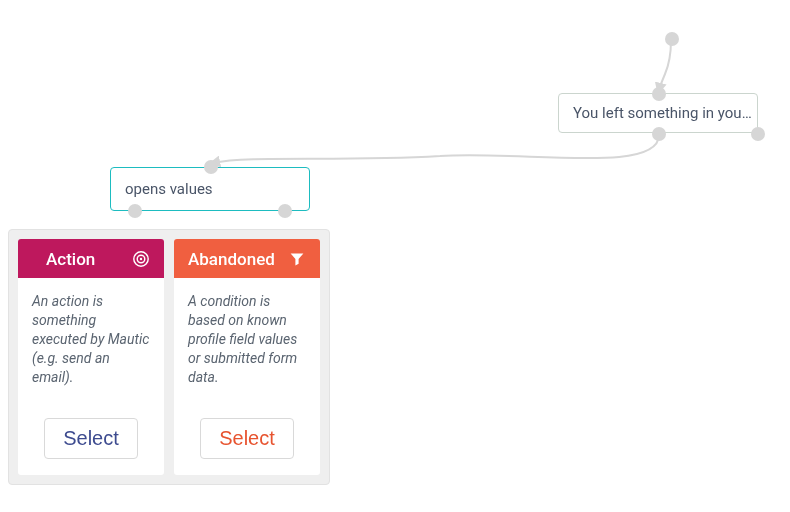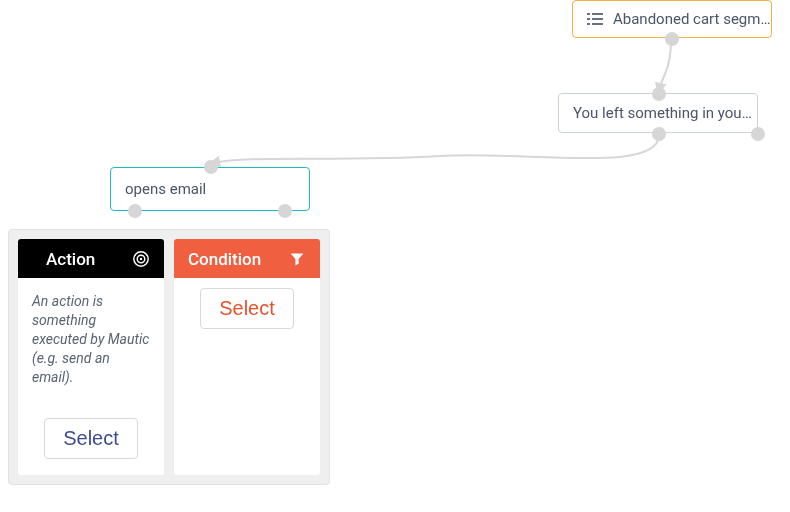--- a/index.html
+++ b/index.html
@@ -85,21 +85,21 @@
   .card-header {
     height: 39px;
     padding: 0 14px;
     display: flex;
     align-items: center;
     justify-content: space-between;
     color: #fff;
     font-size: 17px;
     font-weight: 500;
   }
-  .card.action .card-header { background: #000000; padding-left: 28px; }
+  .card.action .card-header { background: #be185d; padding-left: 28px; }
   .card.condition .card-header { background: #f05f40; }
   .card-body {
     padding: 14px 14px 10px 14px;
     font-size: 14px;
     line-height: 1.35;
     color: #5a6470;
     flex: 1;
     min-height: 130px;
     font-style: italic;
   }
@@ -132,46 +132,31 @@
       <marker id="arrow" viewBox="0 0 10 10" refX="6" refY="5" markerWidth="6" markerHeight="6" orient="auto-start-reverse">
         <path d="M 0 0 L 10 5 L 0 10 z" fill="#d6d6d6"></path>
       </marker>
     </defs>
 
     <path d="M 671 40 Q 671 60 665 74 Q 660 86 659 90" stroke="#d6d6d6" stroke-width="2" fill="none" marker-end="url(#arrow)"></path>
 
     <path d="M 659 135 C 659 175, 520 150, 440 156 M 440 156 C 340 162, 250 155, 213 163" stroke="#d6d6d6" stroke-width="2" fill="none" marker-end="url(#arrow)"></path>
   </svg>
 
-  <div class="node segment">
-    <span class="list-icon">
-      <svg viewBox="0 0 16 14" width="16" height="14">
-          <g fill="#6a7280">
-            <rect x="0" y="1" width="3" height="2"></rect>
-            <rect x="5" y="1" width="11" height="2"></rect>
-            <rect x="0" y="6" width="3" height="2"></rect>
-            <rect x="5" y="6" width="11" height="2"></rect>
-            <rect x="0" y="11" width="3" height="2"></rect>
-            <rect x="5" y="11" width="11" height="2"></rect>
-          </g>
-        </svg>
-    </span>
-    <span>Abandoned cart segm…</span>
-  </div>
   <div class="port" style="left:665px; top:32px;"></div>
 
   <div class="node email">
     <span>You left something in you…</span>
   </div>
   <div class="port" style="left:652px; top:87px;"></div>
   <div class="port" style="left:652px; top:127px;"></div>
   <div class="port" style="left:751px; top:127px;"></div>
 
   <div class="node decision">
-    <span>opens email</span>
+    <span>opens values</span>
   </div>
   <div class="port" style="left:204px; top:160px;"></div>
   <div class="port" style="left:128px; top:204px;"></div>
   <div class="port" style="left:278px; top:204px;"></div>
 
   <div class="panel-wrap">
 
     <div class="card action">
       <div class="card-header">
         <span>Action</span>
@@ -184,27 +169,28 @@
         </span>
       </div>
       <div class="card-body">An action is something executed by Mautic (e.g. send an email).</div>
       <div class="card-footer">
         <button class="select-btn">Select</button>
       </div>
     </div>
 
     <div class="card condition">
       <div class="card-header">
-        <span>Condition</span>
+        <span>Abandoned</span>
         <span class="header-icon">
           <svg viewBox="0 0 20 20" width="16" height="16">
               <path d="M2 3 h16 l-6 7 v6 l-4 2 v-8 z" fill="#fff"></path>
             </svg>
         </span>
       </div>
+      <div class="card-body">A condition is based on known profile field values or submitted form data.</div>
       <div class="card-footer">
         <button class="select-btn">Select</button>
       </div>
     </div>
 
   </div>
 
 </div>
 
 </body></html>

